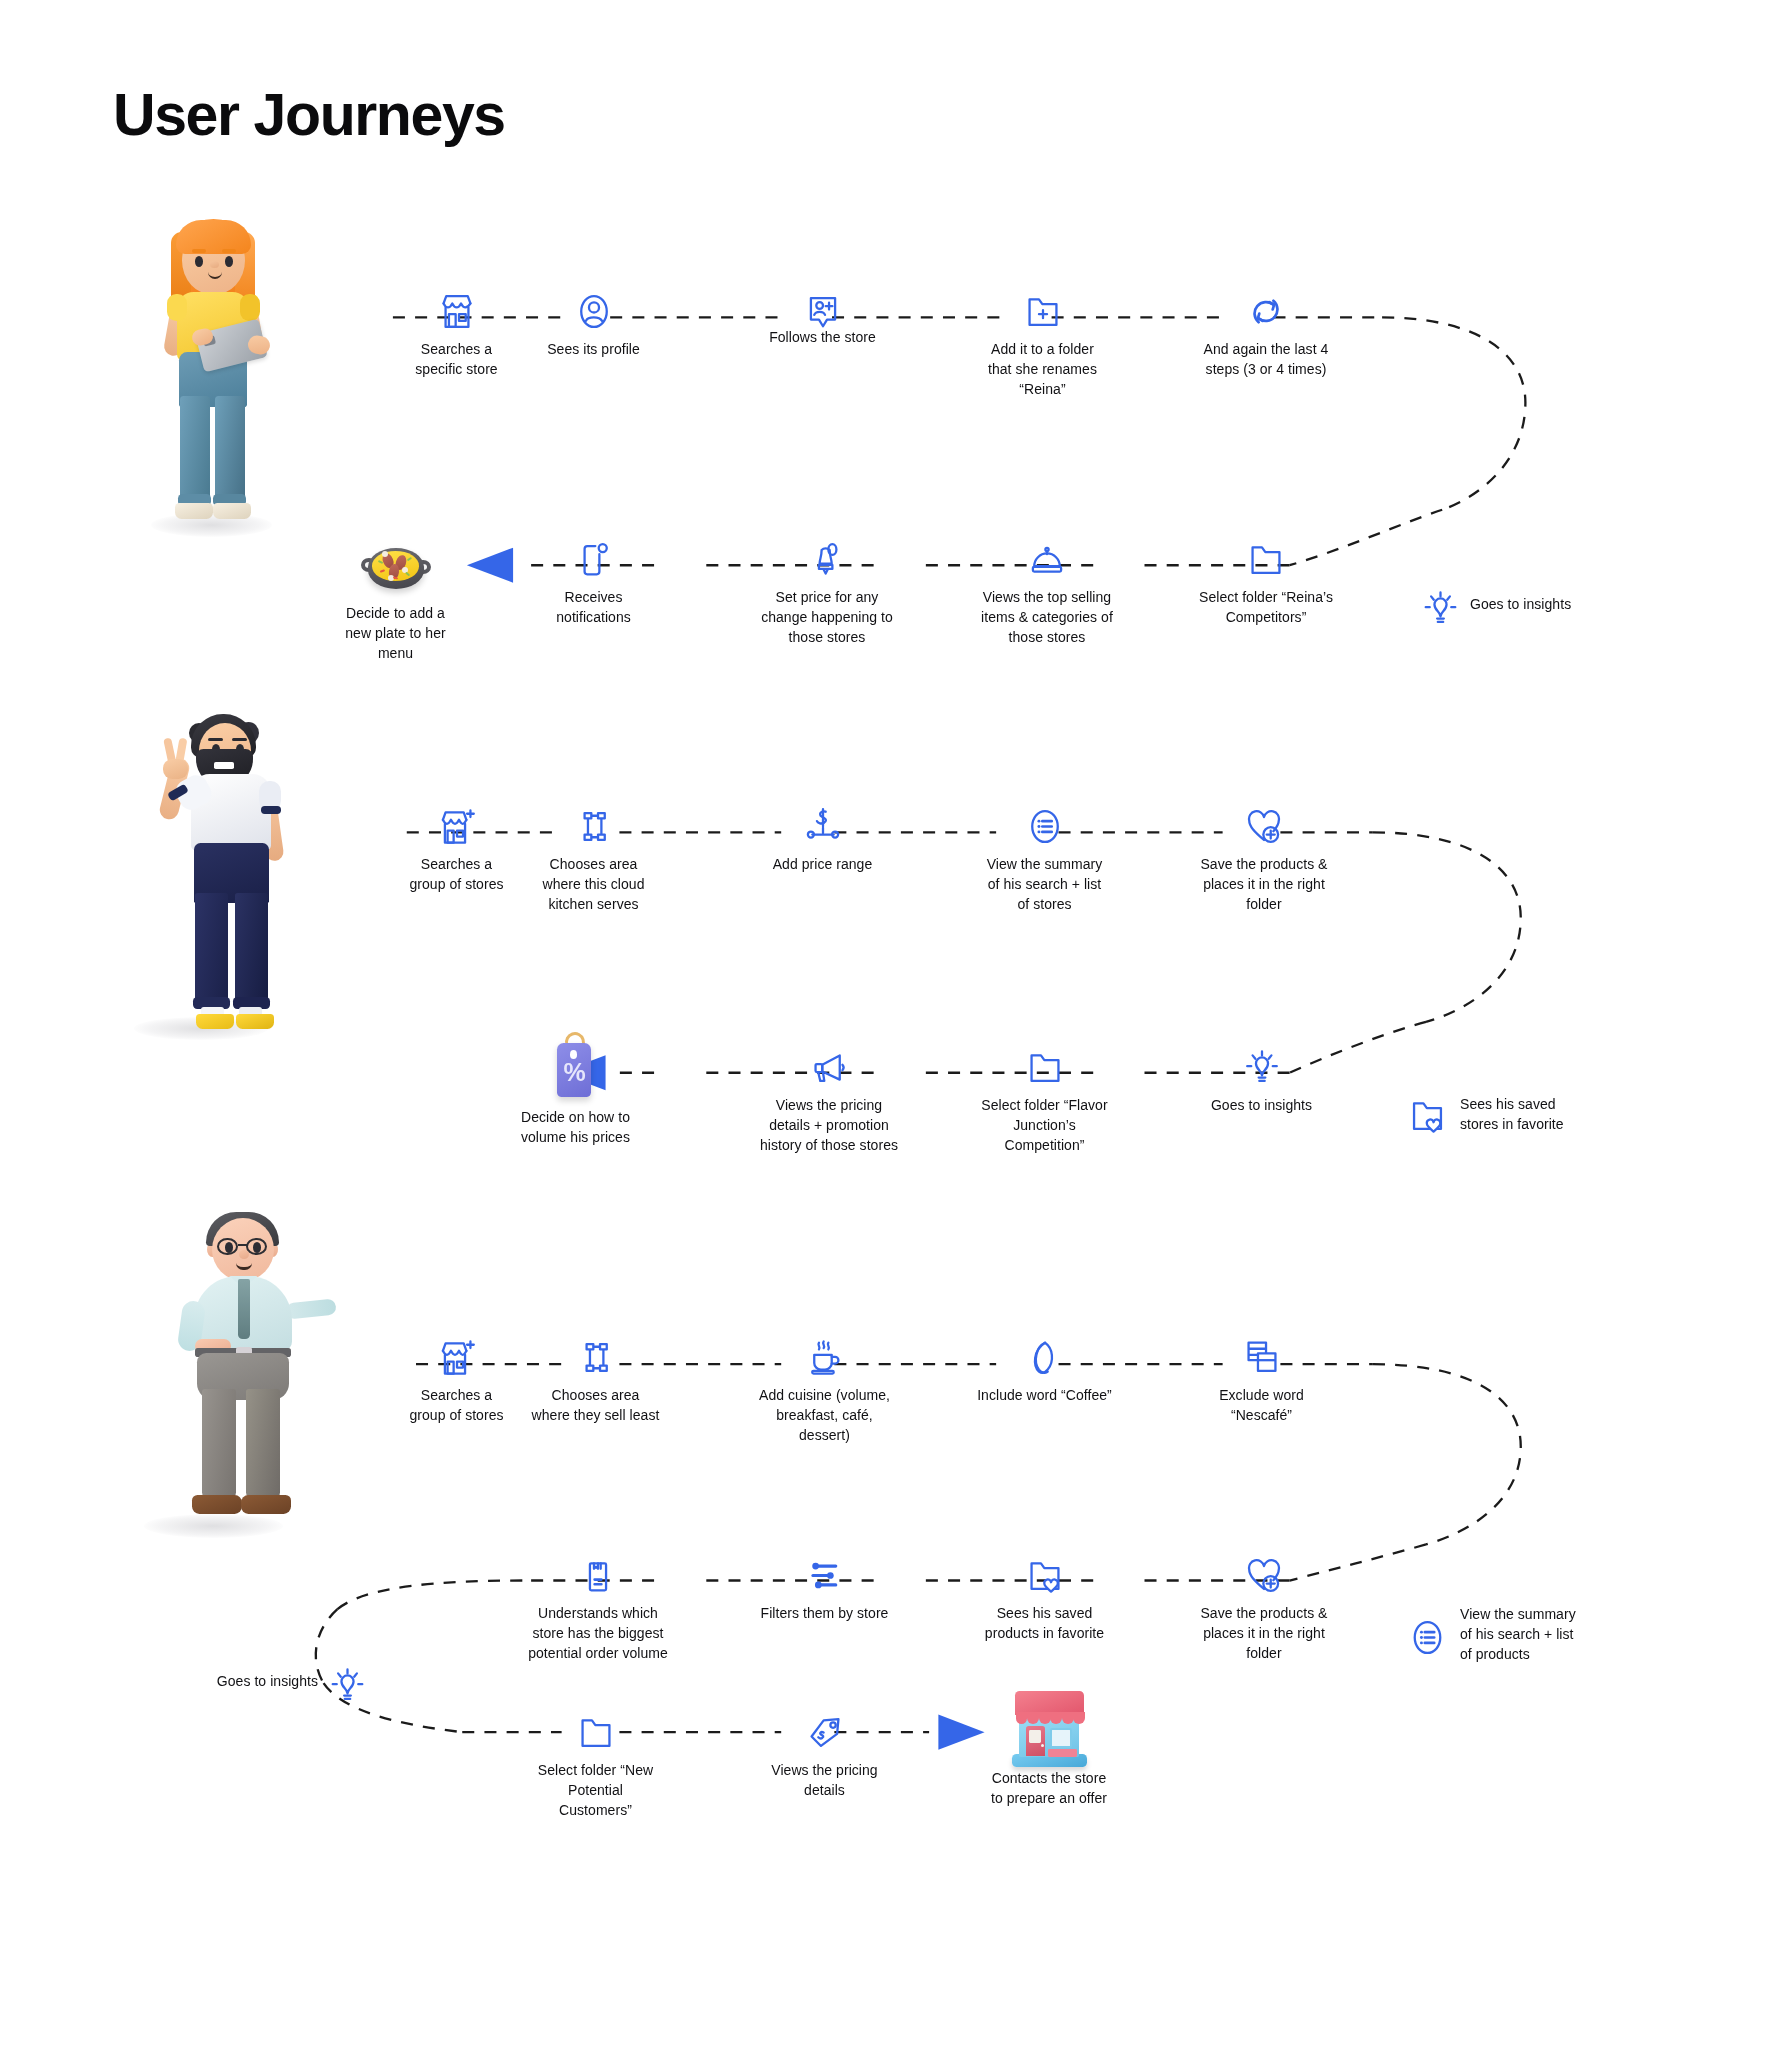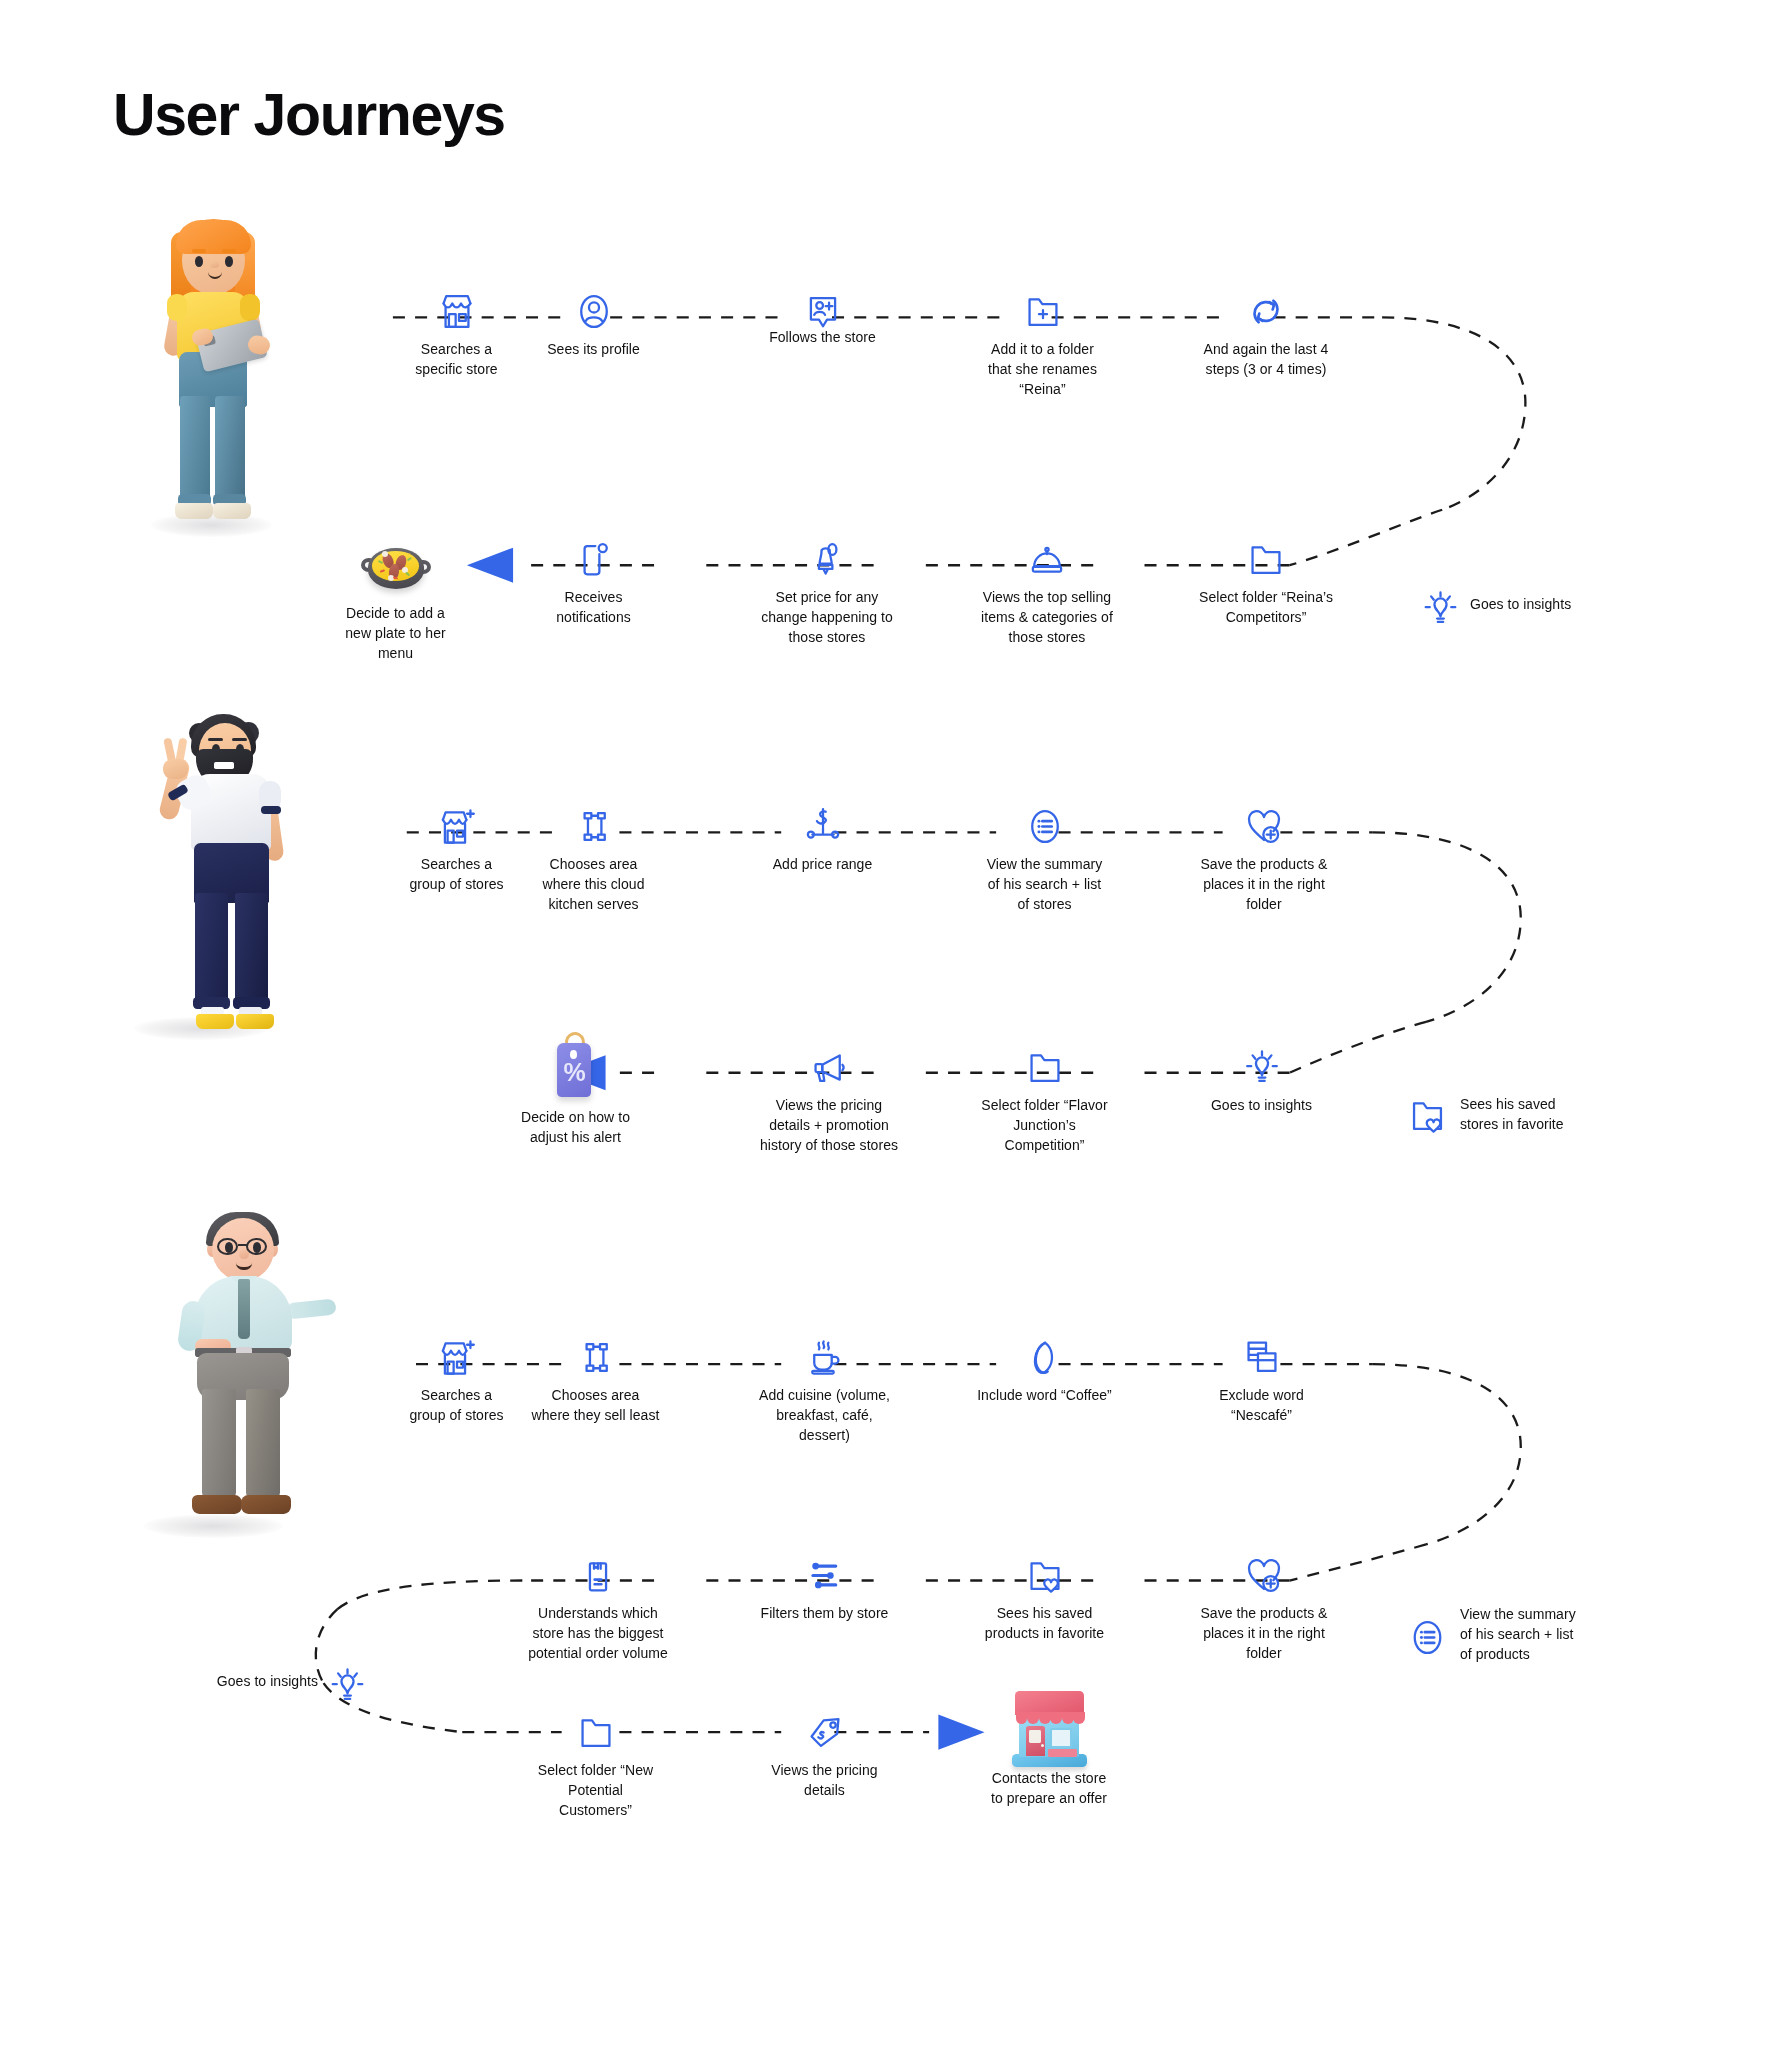--- a/index.html
+++ b/index.html
@@ -585,21 +585,21 @@
   </div>
 
   <div class="node" style="left:499px;top:328px;width:153px">
     <div class="emoji3d ptag" style="left:49px;top:14px">
       <div class="ring"></div>
       <div class="body"></div>
       <div class="hole"></div>
       <div class="pc">%</div>
     </div>
     <div class="lbl" style="top:91px;white-space:pre-line">Decide on how to
-adjust his alert</div>
+volume his prices</div>
   </div>
 
   <div class="node" style="left:746px;top:357px;width:166px">
     <div class="ico">
       <svg viewBox="0 0 64 64" width="43" height="43" fill="none" stroke="#3566E8" stroke-width="3.4" stroke-linejoin="round" stroke-linecap="round">
         <path d="M48 14 L22 28 v10 L48 50 Z"></path>
         <rect x="12" y="27" width="10" height="12" rx="2"></rect>
         <path d="M16 39 l3 13 h6 l-2 -13"></path>
         <path d="M52 28 a6 6 0 0 1 0 8"></path>
       </svg>

